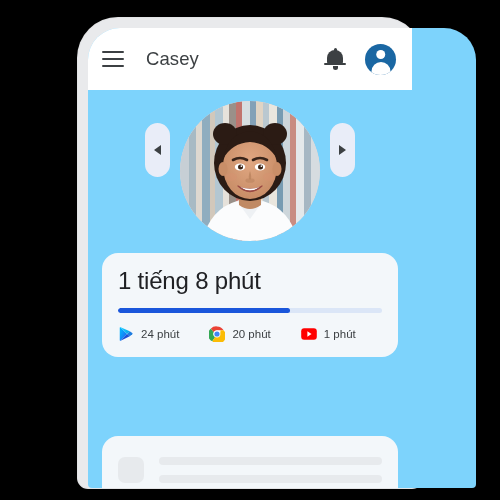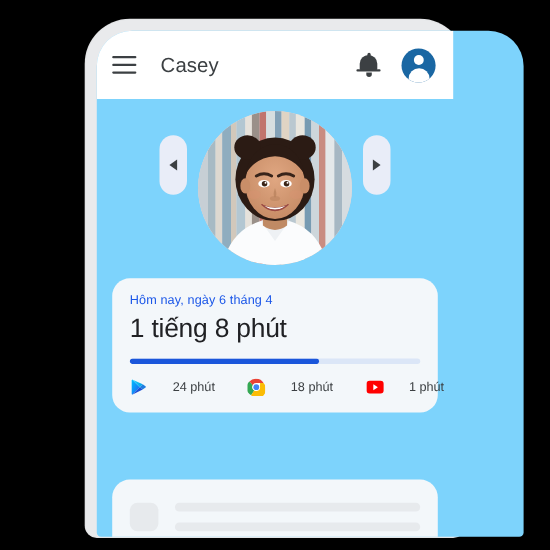--- a/index.html
+++ b/index.html
@@ -248,21 +248,21 @@
     border-radius: 3px;
   }
   .app-row {
     display: flex;
     align-items: center;
     gap: 0;
   }
   .app-item {
     display: flex;
     align-items: center;
-    gap: 23px;
+    gap: 7px;
     margin-right: 30px;
     text-align: center;
   }
   .app-item:last-child { margin-right: 0; }
   .app-label {
     font-size: 11.5px;
     color: #3c4043;
     white-space: nowrap;
   }
   .app-ico { width: 16px; height: 16px; display: block; }
@@ -412,21 +412,20 @@
             <path d="M58 85 Q70 96 82 85" stroke="#9a4a44" stroke-width="1.2" fill="none" stroke-linecap="round"></path>
 
             <ellipse cx="51" cy="76" rx="6" ry="4" fill="#d89272" opacity="0.45"></ellipse>
             <ellipse cx="89" cy="76" rx="6" ry="4" fill="#d89272" opacity="0.45"></ellipse>
           </g>
         </svg>
       </div>
     </div>
 
     <div class="summary-card">
-      <p class="card-date">Hôm nay, ngày 6 tháng 4</p>
       <p class="card-headline">1 tiếng 8 phút</p>
 
       <div class="progress-track">
         <div class="progress-fill" id="progress-fill" style="width: 65%;"></div>
       </div>
 
       <div class="app-row">
 
         <div class="app-item">
           <svg class="app-ico" viewBox="0 0 24 24">
@@ -450,21 +449,21 @@
 
         <div class="app-item">
           <svg class="app-ico" viewBox="0 0 24 24">
             <circle cx="12" cy="12" r="11.4" fill="#ffffff"></circle>
             <path d="M12 0.6 A11.4 11.4 0 0 1 21.9 6.4 L12 6.4 A5.6 5.6 0 0 0 7.1 9.3 L2.6 4.1 A11.4 11.4 0 0 1 12 0.6 Z" fill="#ea4335"></path>
             <path d="M2.6 4.1 L7.1 9.3 A5.6 5.6 0 0 0 9.3 16.6 L5 23 A11.4 11.4 0 0 1 2.6 4.1 Z" fill="#34a853"></path>
             <path d="M21.9 6.4 A11.4 11.4 0 0 1 5 23 L11 13.5 A5.6 5.6 0 0 0 17 6.4 Z" fill="#fbbc05"></path>
             <circle cx="12" cy="12" r="5.1" fill="#ffffff"></circle>
             <circle cx="12" cy="12" r="3.9" fill="#4285f4"></circle>
           </svg>
-          <span class="app-label">18 phút</span>
+          <span class="app-label">20 phút</span>
         </div>
 
         <div class="app-item">
           <svg class="app-ico" viewBox="0 0 24 18">
             <rect x="0.3" y="0.3" width="23.4" height="17.4" rx="4.4" fill="#ff0000"></rect>
             <path d="M9.6 4.9 L15.8 9 L9.6 13.1 Z" fill="#ffffff"></path>
           </svg>
           <span class="app-label">1 phút</span>
         </div>
 

